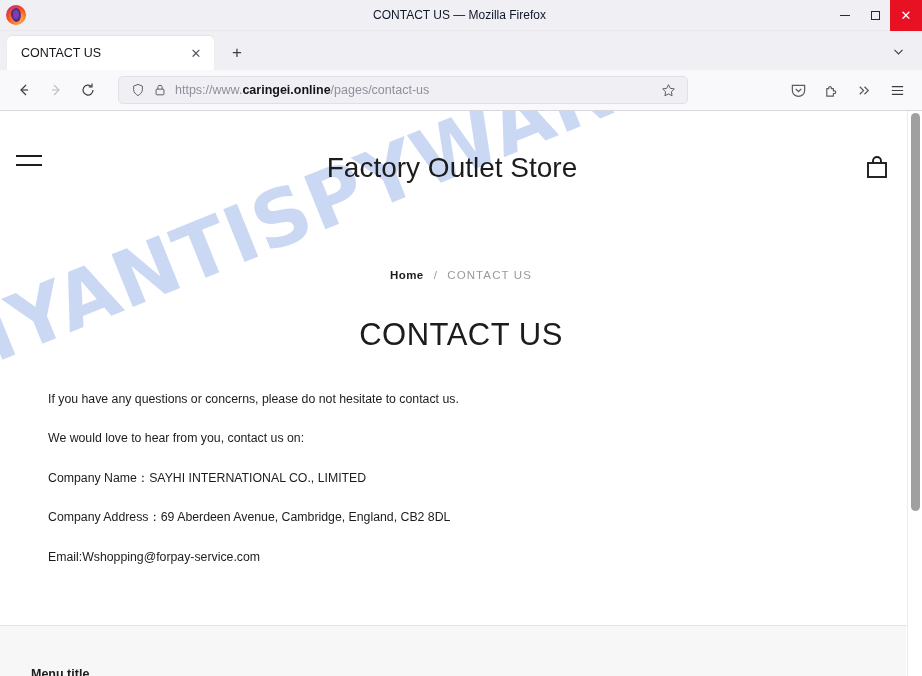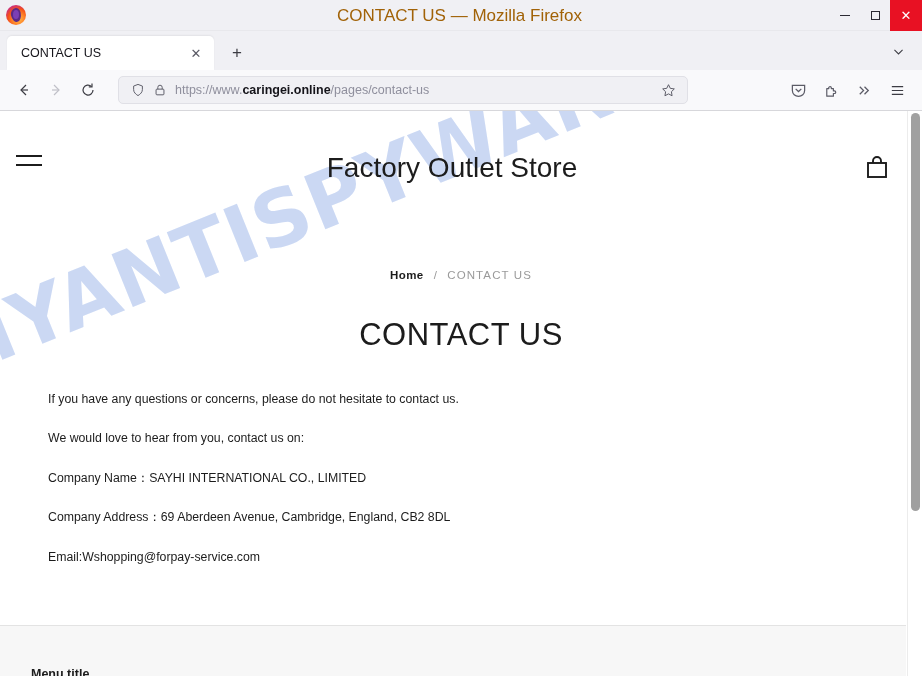--- a/index.html
+++ b/index.html
@@ -31,21 +31,21 @@
     background: #5b2a86;
     border-radius: 60% 40% 50% 50% / 45% 40% 60% 55%;
     transform: rotate(-12deg);
   }
   .ff-logo .inner2 {
     position: absolute; left: 7px; top: 5px; width: 6px; height: 9px;
     background: #7b3fb5; border-radius: 50%;
   }
   .title-text {
     position: absolute; left: 0; right: 3px; text-align: center;
-    font-size: 17px; color: #a16207; line-height: 31px;
+    font-size: 12px; color: #0f172a; line-height: 31px;
     pointer-events: none;
   }
   .wincontrols { margin-left: auto; display: flex; height: 31px; align-items: stretch; }
   .wc {
     width: 30px; display: flex; align-items: center; justify-content: center;
     font-size: 12px; color: #2b2a33;
   }
   .wc.close { background: #e81123; color: #ffffff; width: 32px; font-size: 13px; }
   .wc .min-bar { width: 10px; height: 1px; background: #2b2a33; }
   .wc .max-box { width: 9px; height: 9px; border: 1px solid #2b2a33; }

